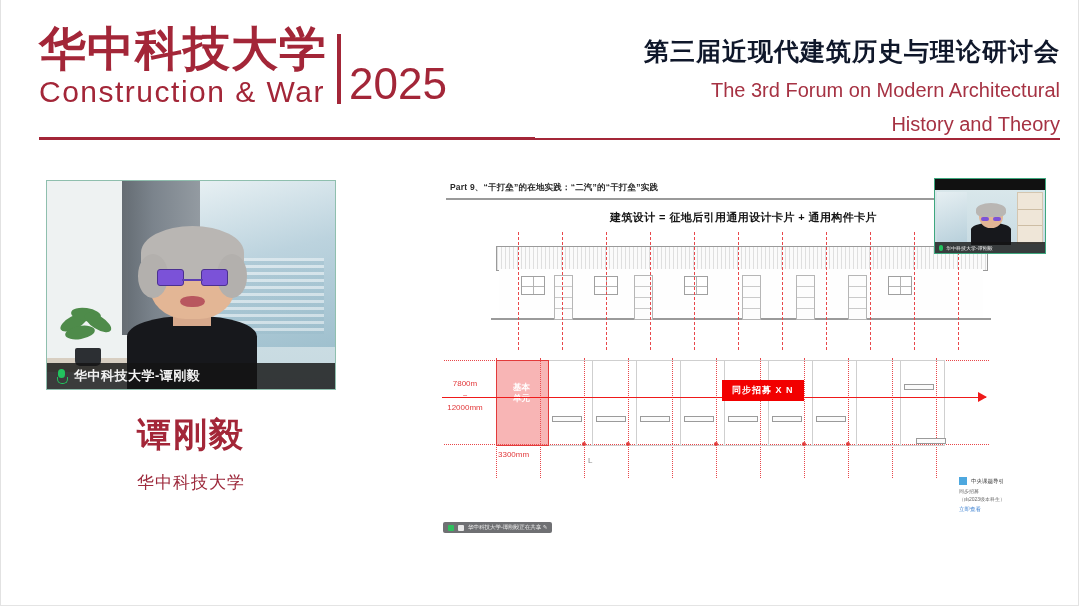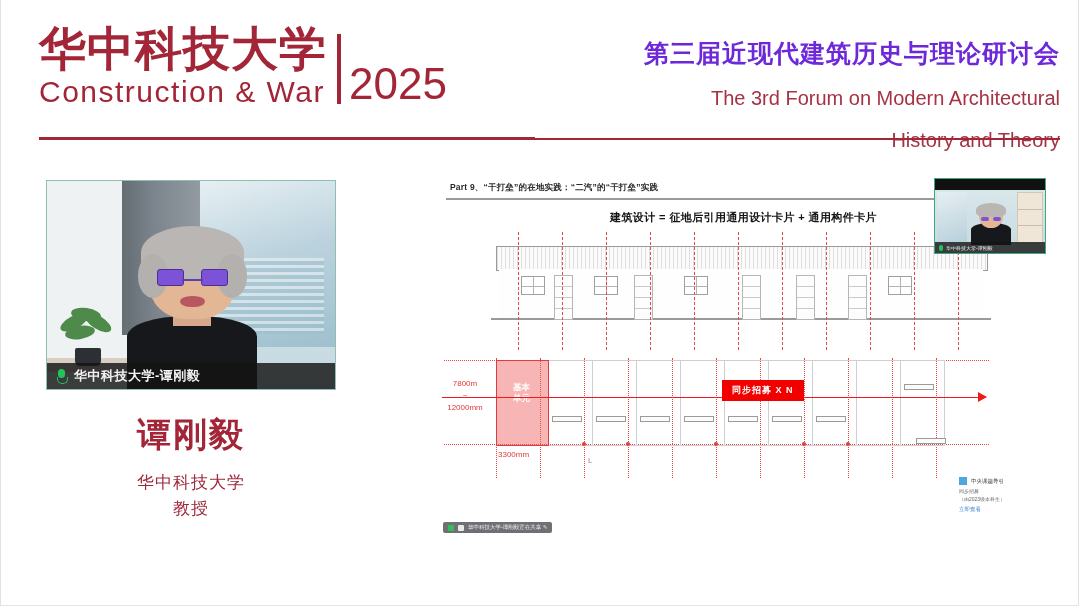--- a/index.html
+++ b/index.html
@@ -63,35 +63,35 @@
     letter-spacing: 0px;
     margin-bottom: 2px;
   }
 
   .forum-block {
     position: absolute;
     right: 0; top: 38px;
     text-align: right;
   }
   .forum-cn {
-    font-family: Liberation Sans, sans-serif;
+    font-family: Liberation Mono, monospace;
     font-size: 25px;
     font-weight: 700;
-    color: #6d28d9;
+    color: #0f172a;
     letter-spacing: 1px;
     line-height: 1.25;
     white-space: nowrap;
   }
   .forum-en {
     font-family: "Liberation Sans", "DejaVu Sans", sans-serif;
     font-size: 20px;
     font-weight: 400;
     color: #A63243;
     line-height: 1.3;
-    margin-top: 16px;
+    margin-top: 8px;
     white-space: nowrap;
   }
   .rule-thick {
     position: absolute;
     left: 16px; top: 137px;
     width: 496px; height: 3px;
     background: #A32638;
   }
   .rule-thin {
     position: absolute;
@@ -461,21 +461,20 @@
         <span class="mic-icon">
           <span class="cap"></span>
             <span class="stand"></span>
         </span>
         <span class="name-bar-text">华中科技大学-谭刚毅</span>
       </div>
     </div>
 
     <div class="speaker-name">谭刚毅</div>
     <div class="speaker-affil">华中科技大学</div>
-    <div class="speaker-affil" style="margin-top:0;">教授</div>
   </div>
 
   <div id="slide">
 
     <div class="slide-title">Part 9、“干打垒”的在地实践：“二汽”的“干打垒”实践</div>
     <div class="slide-title-rule"></div>
     <div class="slide-formula">建筑设计 = 征地后引用通用设计卡片 + 通用构件卡片</div>
 
     <div class="elevation">
       <div class="elev-roof"></div>

